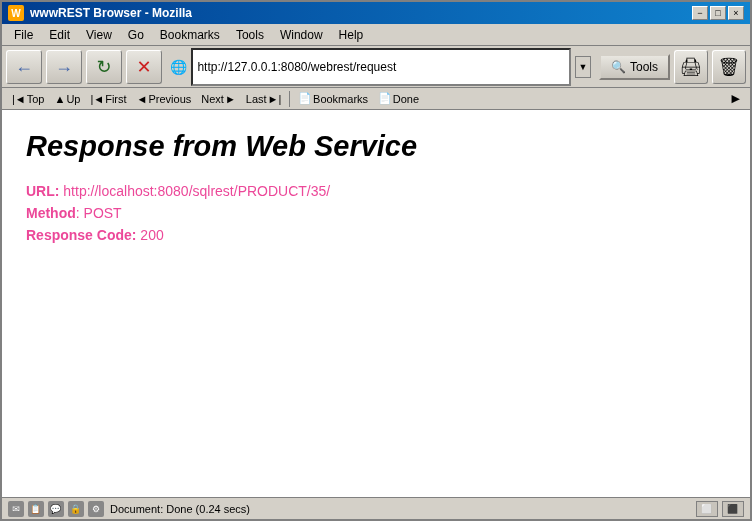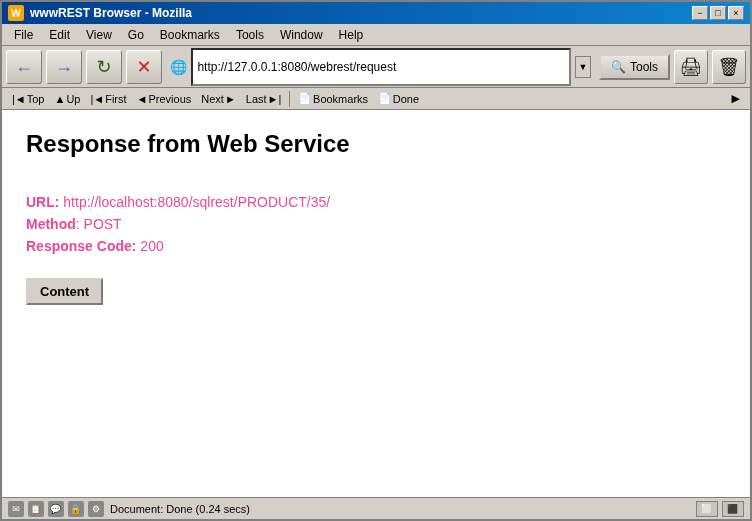--- a/index.html
+++ b/index.html
@@ -137,24 +137,25 @@
     .nav-separator { width: 1px; height: 16px; background: #808080; margin: 0 2px; }
 
     
     .content-area {
       background: white;
       flex: 1;
       padding: 20px 24px;
       overflow-y: auto;
     }
     .page-heading {
-      font-size: 24px;
+      font-size: 29px;
       font-weight: bold;
-      margin-bottom: 36px;
+      margin-bottom: 20px;
       color: black;
+      font-style: italic;
     }
     .info-line {
       font-size: 14px;
       margin-bottom: 6px;
       color: #ec4899;
     }
     .info-label { font-weight: bold; }
     .content-btn {
       margin-top: 18px;
       padding: 4px 12px;
@@ -279,21 +280,20 @@
     </div>
     <div class="info-line">
       <span class="info-label">Method</span>:
       <span>POST</span>
     </div>
     <div class="info-line">
       <span class="info-label">Response Code:</span>
       <span>200</span>
     </div>
 
-    <button class="content-btn">Content</button>
   </div>
 
   <div class="status-bar">
     <div class="status-icons">
       <div class="status-icon">✉</div>
       <div class="status-icon">📋</div>
       <div class="status-icon">💬</div>
       <div class="status-icon">🔒</div>
       <div class="status-icon">⚙</div>
     </div>

